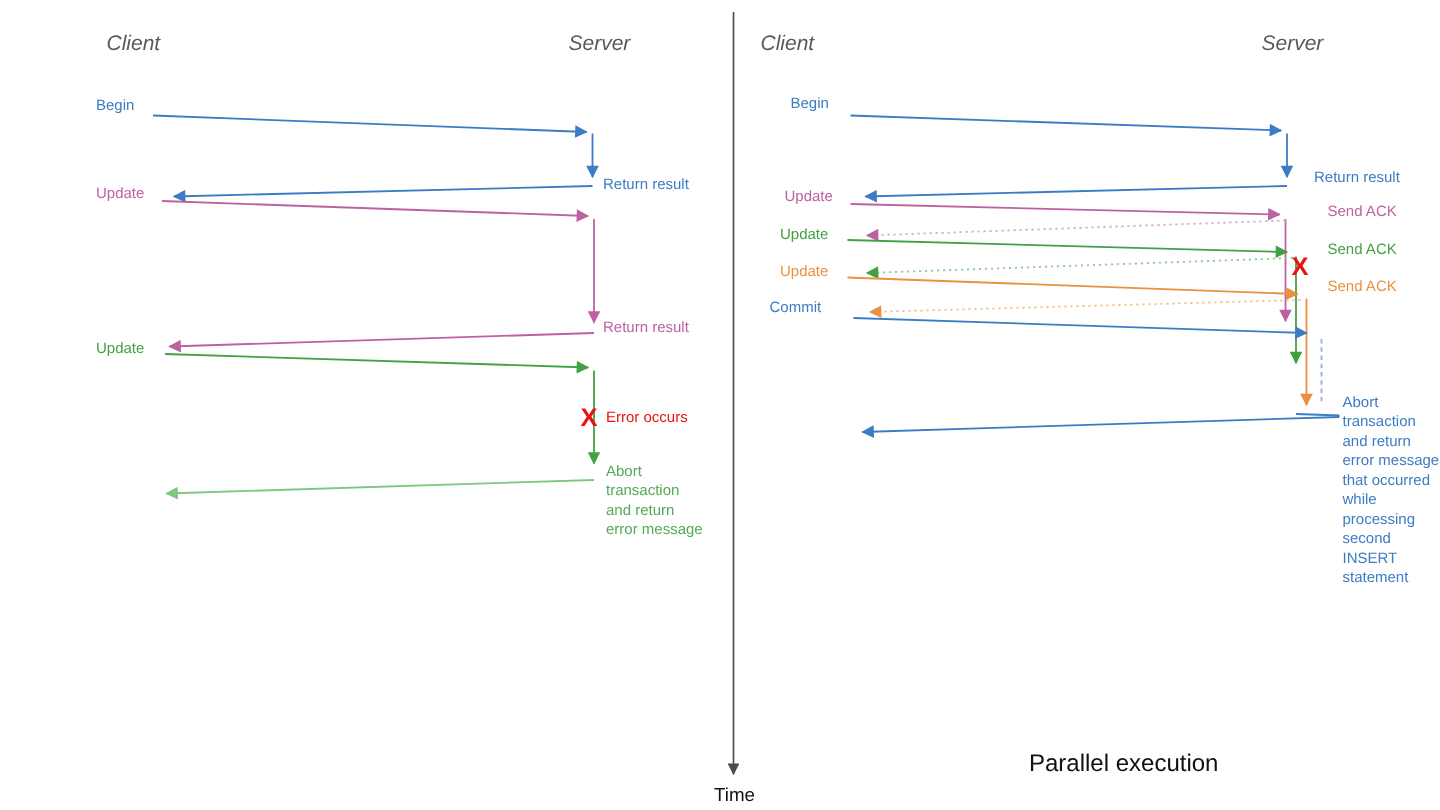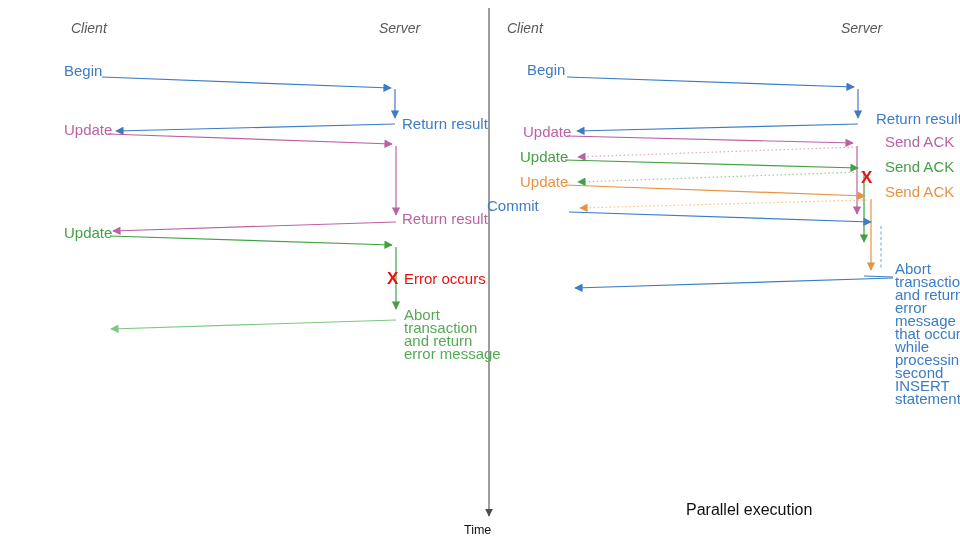--- a/index.html
+++ b/index.html
@@ -1,21 +1,21 @@
 <!DOCTYPE html>
 <html><head>
 <meta charset="utf-8">
 <style>
   html,body{margin:0;padding:0;background:#ffffff;}
   #stage{
     position:relative;width:960px;height:540px;overflow:hidden;
     font-family:"Liberation Sans", sans-serif;background:#ffffff;margin-left:24px;
   }
   #wires{position:absolute;left:0;top:0;z-index:0;}
-  .lbl{position:absolute;z-index:1;font-size:15px;line-height:14px;white-space:nowrap;}
+  .lbl{position:absolute;z-index:1;font-size:10px;line-height:14px;white-space:nowrap;}
   .hdr{font-size:14px;font-style:italic;color:#595959;}
   .blue{color:#3C7CC5;}
   .pink{color:#BC62A2;}
   .green{color:#44A044;}
   .midgreen{color:#55AA55;}
   .orange{color:#E89241;}
   .red{color:#EA1111;}
   .xmark{font-size:17px;font-weight:bold;color:#EA1111;line-height:17px;}
   .note{white-space:pre-line;line-height:13px;}
   .caption{font-size:16px;color:#111111;}
@@ -115,32 +115,32 @@
 
   <div class="lbl pink" style="left:499px;top:125px;">Update</div>
   <div class="lbl pink" style="left:861px;top:135px;">Send ACK</div>
 
   <div class="lbl green" style="left:496px;top:150px;">Update</div>
   <div class="lbl green" style="left:861px;top:160px;">Send ACK</div>
 
   <div class="lbl orange" style="left:496px;top:175px;">Update</div>
   <div class="lbl orange" style="left:861px;top:185px;">Send ACK</div>
 
-  <div class="lbl blue" style="left:463px;top:199px;">Commit</div>
+  <div class="lbl blue" style="left:489px;top:199px;">Commit</div>
 
   <div class="lbl xmark" style="left:837px;top:169px;">X</div>
 
   <div class="lbl blue note" style="left:871px;top:262px;">Abort
 transaction
 and return
 error message
 that occurred
 while
 processing
 second
 INSERT
 statement</div>
 
   <div class="lbl caption" style="left:662px;top:503px;">Parallel execution</div>
 
-  <div class="lbl timelbl" style="left:440px;top:523px;">Time</div>
+  <div class="lbl timelbl" style="left:452px;top:523px;">Time</div>
 
 </div>
 
 </body></html>

